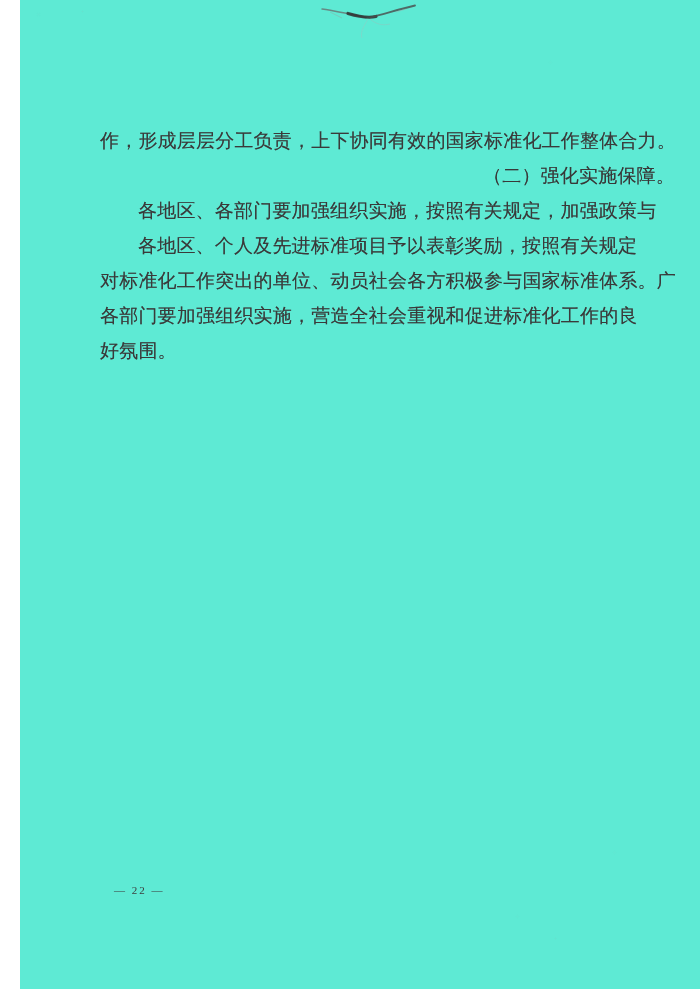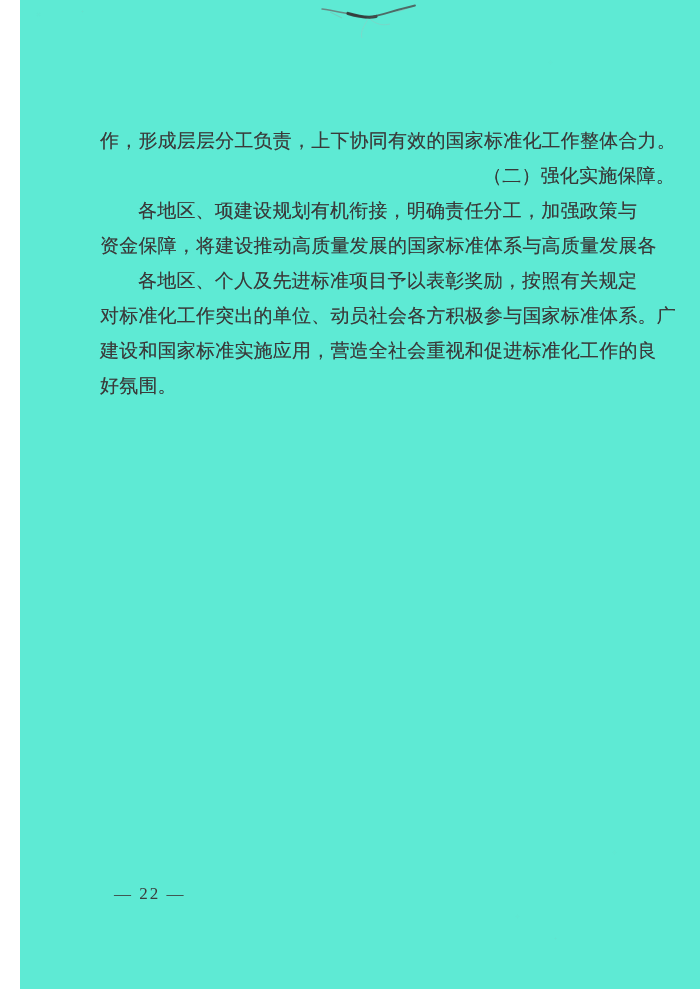--- a/index.html
+++ b/index.html
@@ -55,21 +55,21 @@
     padding-left: 38px;
   }
   .line.heading {
     color: #383838;
     text-align: right;
   }
   .page-number {
     position: absolute;
     left: 94px;
     top: 884px;
-    font-size: 17px;
+    font-size: 11px;
     letter-spacing: 2px;
     color: #3c3c3c;
     white-space: nowrap;
     font-family: Liberation Serif, serif;
   }
 </style>
 </head>
 <body>
 
 <div class="page">
@@ -86,23 +86,22 @@
 
     <path d="M12,12 L 24,18" fill="none" stroke="#9a9a9a" stroke-width="0.8" opacity="0.5"></path>
     <path d="M50,19 C 46,26 42,32 44,38" fill="none" stroke="#b5b5b5" stroke-width="0.7" opacity="0.45"></path>
     <path d="M52,19 C 58,24 64,26 72,24" fill="none" stroke="#b0b0b0" stroke-width="0.7" opacity="0.45"></path>
     <path d="M78,12 L 88,9" fill="none" stroke="#a5a5a5" stroke-width="0.8" opacity="0.5"></path>
   </svg>
 
   <div class="text-block">
       <div class="line">作，形成层层分工负责，上下协同有效的国家标准化工作整体合力。</div>
       <div class="line indent heading">（二）强化实施保障。</div>
-      <div class="line indent">各地区、项建设规划有机衔接，明确责任分工，加强政策与</div>
-      <div class="line">资金保障，将建设推动高质量发展的国家标准体系与高质量发展各</div>
+      <div class="line indent">各地区、各部门要加强组织实施，按照有关规定，加强政策与</div>
       <div class="line indent">各地区、个人及先进标准项目予以表彰奖励，按照有关规定</div>
       <div class="line">对标准化工作突出的单位、动员社会各方积极参与国家标准体系。广</div>
-      <div class="line">建设和国家标准实施应用，营造全社会重视和促进标准化工作的良</div>
+      <div class="line">各部门要加强组织实施，营造全社会重视和促进标准化工作的良</div>
       <div class="line">好氛围。</div>
     </div>
 
   <div class="page-number">— 22 —</div>
 
 </div>
 
 </body></html>

